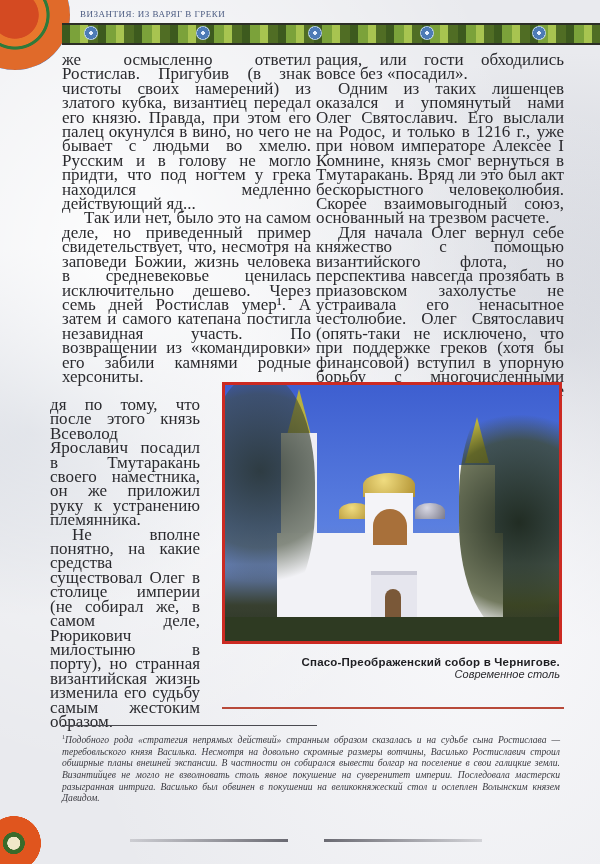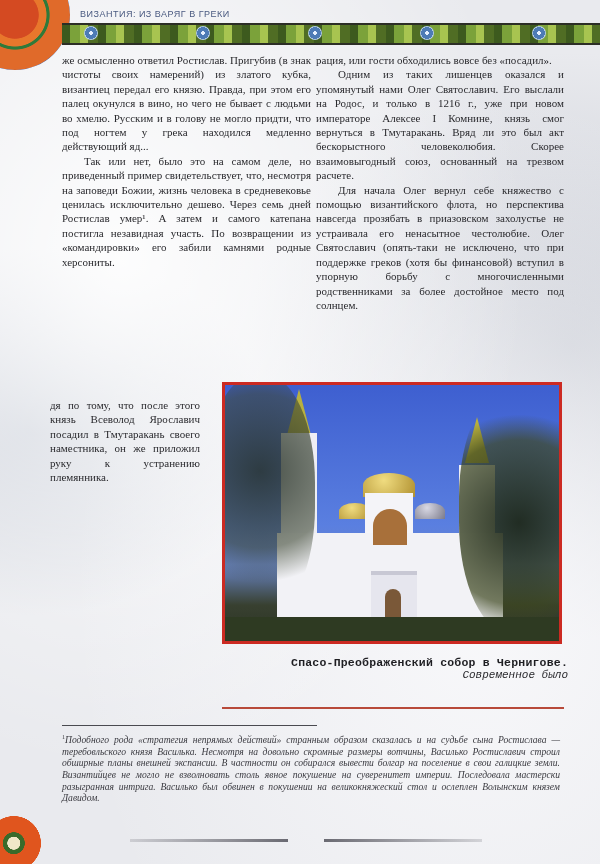--- a/index.html
+++ b/index.html
@@ -13,35 +13,35 @@
       #e9eaee;
     font-family: "Liberation Serif", "DejaVu Serif", serif;
     color:#2a2a2e;
   }
   .corner-ornament {
     position:absolute; left:-40px; top:-40px; width:110px; height:110px; border-radius:50%;
     background: radial-gradient(circle, #d44a22 0 30%, #e8772c 31% 40%, #2f7a3a 41% 44%, #e06a2a 45% 70%, #2a3f8a 71% 76%, #e8e8f2 77% 79%, #2a3f8a 80% 84%, transparent 85%);
   }
   .running-head {
     position:absolute; left:80px; top:9px; font-size:9px; letter-spacing:0.5px;
-    color:#4a5a80; font-family:Liberation Sans, sans-serif; text-transform:uppercase;text-align:center;
+    color:#4a5a80; font-family:Liberation Serif, serif; text-transform:uppercase;text-align:center;
   }
   .border-band {
     position:absolute; left:62px; right:0; top:23px; height:18px;
     background:
       repeating-linear-gradient(90deg, #3d5a1e 0 8px, #7ba23a 8px 18px, #a8c450 18px 26px, #506d24 26px 36px),
       #5a7a2a;
     border-top:2px solid #2c2e26; border-bottom:2px solid #2c2e26;
   }
   .rosette {
     position:absolute; top:26px; width:14px; height:14px; border-radius:50%;
     background: radial-gradient(circle, #e6f0ff 0 20%, #4d7bb6 21% 60%, #b4cce6 61% 80%, #2a3e6a 81%);
   }
   .col {
-    position:absolute; font-size:11px; line-height:14.4px; text-align:justify;
+    position:absolute; font-size:17px; line-height:14.4px; text-align:justify;
   }
   .col p { margin:0; text-indent:22px; }
   .col p.noindent { text-indent:0; }
   .col-left { left:62px; top:53px; width:249px; }
   .col-left-narrow { left:50px; top:378px; width:150px;margin-top:20px; }
   .col-right { left:316px; top:53px; width:248px; }
   .photo-frame {
     position:absolute; left:222px; top:382px; width:340px; height:262px;
     border:3px solid #cc2a22; box-sizing:border-box; overflow:hidden;
     background: linear-gradient(#3e5fd0 0%, #5a7fe0 55%, #6a86c8 70%, #384030 86%, #2c3424 100%);
@@ -61,21 +61,21 @@
   .drum.c { left:140px; top:108px; width:48px; height:40px; }
   .dome { position:absolute; border-radius:50% 50% 0 0; background: radial-gradient(circle at 40% 30%, #f0dc80, #b09030); }
   .dome.c { left:138px; top:88px; width:52px; height:24px; }
   .dome.l2 { left:114px; top:118px; width:32px; height:16px; }
   .dome.r2 { left:190px; top:118px; width:30px; height:16px; background: radial-gradient(circle at 40% 30%, #d8d8e4, #7a7a8a); }
   .arch-c { position:absolute; left:148px; top:124px; width:34px; height:36px; border-radius:17px 17px 0 0; background:#a8703a; }
   .porch { position:absolute; left:146px; top:186px; width:46px; height:52px; background:#e6e6ee; border-top:4px solid #c8c8d4; }
   .porch-door { position:absolute; left:160px; top:204px; width:16px; height:34px; border-radius:8px 8px 0 0; background:#7a5838; }
   .ground { position:absolute; left:0; right:0; bottom:0; height:24px; background:#2e3a22; }
   .caption {
-    position:absolute; right:32px; top:656px; text-align:right; font-family:Liberation Mono, monospace;
+    position:absolute; right:40px; top:656px; text-align:right; font-family:Liberation Sans, sans-serif;
   }
   .caption .title { font-size:11.5px; font-weight:bold; color:#1e1e22; letter-spacing:0.2px; }
   .caption .sub { font-size:11px; font-style:italic; color:#2a2a2e; }
   .caption-rule { position:absolute; left:222px; top:707px; width:342px; height:1.5px; background:#b84a3a; }
   .footnote-rule { position:absolute; left:62px; top:725px; width:255px; height:1px; background:#4a4a50; }
   .footnote {
     position:absolute; left:62px; top:732px; width:498px; font-size:9.6px; line-height:11.6px;
     font-style:italic; text-align:justify; color:#3a3a40;
   }
   .footnote sup { font-size:6px; font-style:normal; }
@@ -101,20 +101,21 @@
 <div class="rosette" style="left:420px"></div>
 <div class="rosette" style="left:532px"></div>
 
 <div class="col col-left">
   <p class="noindent">же осмысленно ответил Ростислав. Пригубив (в знак чистоты своих намерений) из златого кубка, византиец передал его князю. Правда, при этом его палец окунулся в вино, но чего не бывает с людьми во хмелю. Русским и в голову не могло придти, что под ногтем у грека находился медленно действующий яд...</p>
   <p>Так или нет, было это на самом деле, но приведенный пример свидетельствует, что, несмотря на заповеди Божии, жизнь человека в средневековье ценилась исключительно дешево. Через семь дней Ростислав умер¹. А затем и самого катепана постигла незавидная участь. По возвращении из «командировки» его забили камнями родные херсониты.</p>
 </div>
 
 <div class="col col-left-narrow">
   <p class="noindent">дя по тому, что после этого князь Всеволод Ярославич посадил в Тмутаракань своего наместника, он же приложил руку к устранению племянника.</p>
+  <p>Не вполне понятно, на какие средства существовал Олег в столице империи (не собирал же, в самом деле, Рюрикович милостыню в порту), но странная византийская жизнь изменила его судьбу самым жестоким образом.</p>
 </div>
 
 <div class="col col-right">
   <p class="noindent">рация, или гости обходились вовсе без «посадил».</p>
   <p>Одним из таких лишенцев оказался и упомянутый нами Олег Святославич. Его выслали на Родос, и только в 1216 г., уже при новом императоре Алексее I Комнине, князь смог вернуться в Тмутаракань. Вряд ли это был акт бескорыстного человеколюбия. Скорее взаимовыгодный союз, основанный на трезвом расчете.</p>
   <p>Для начала Олег вернул себе княжество с помощью византийского флота, но перспектива навсегда прозябать в приазовском захолустье не устраивала его ненасытное честолюбие. Олег Святославич (опять-таки не исключено, что при поддержке греков (хотя бы финансовой) вступил в упорную борьбу с многочисленными родственниками за более достойное место под солнцем.</p>
 </div>
 
 <div class="photo-frame">
   <div class="spire l"></div>
@@ -129,21 +130,21 @@
   <div class="arch-c"></div>
   <div class="porch"></div>
   <div class="porch-door"></div>
   <div class="tree-left"></div>
   <div class="tree-right"></div>
   <div class="ground"></div>
 </div>
 
 <div class="caption">
   <div class="title">Спасо-Преображенский собор в Чернигове.</div>
-  <div class="sub">Современное было</div>
+  <div class="sub">Современное столь</div>
 </div>
 <div class="caption-rule"></div>
 
 <div class="footnote-rule"></div>
 <div class="footnote">
   <sup>1</sup><span>Подобного рода «стратегия непрямых действий» странным образом сказалась и на судьбе сына Ростислава — теребовльского князя Василька. Несмотря на довольно скромные размеры вотчины, Василько Ростиславич строил обширные планы внешней экспансии. В частности он собирался вывести болгар на поселение в свои галицкие земли. Византийцев не могло не взволновать столь явное покушение на суверенитет империи. Последовала мастерски разыгранная интрига. Василько был обвинен в покушении на великокняжеский стол и ослеплен Волынским князем Давидом.</span>
 </div>
 
 <div class="corner-leaf"></div>
 

